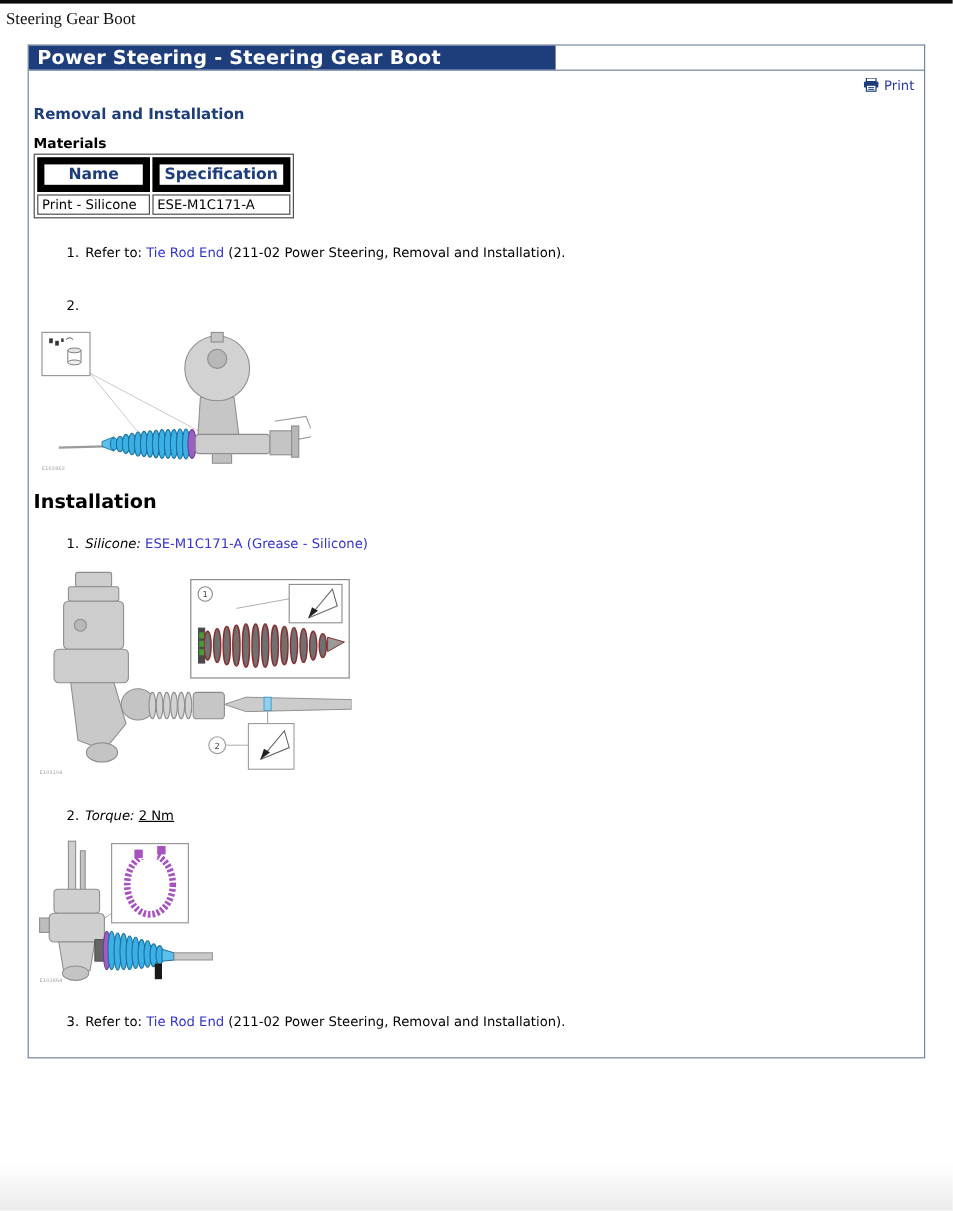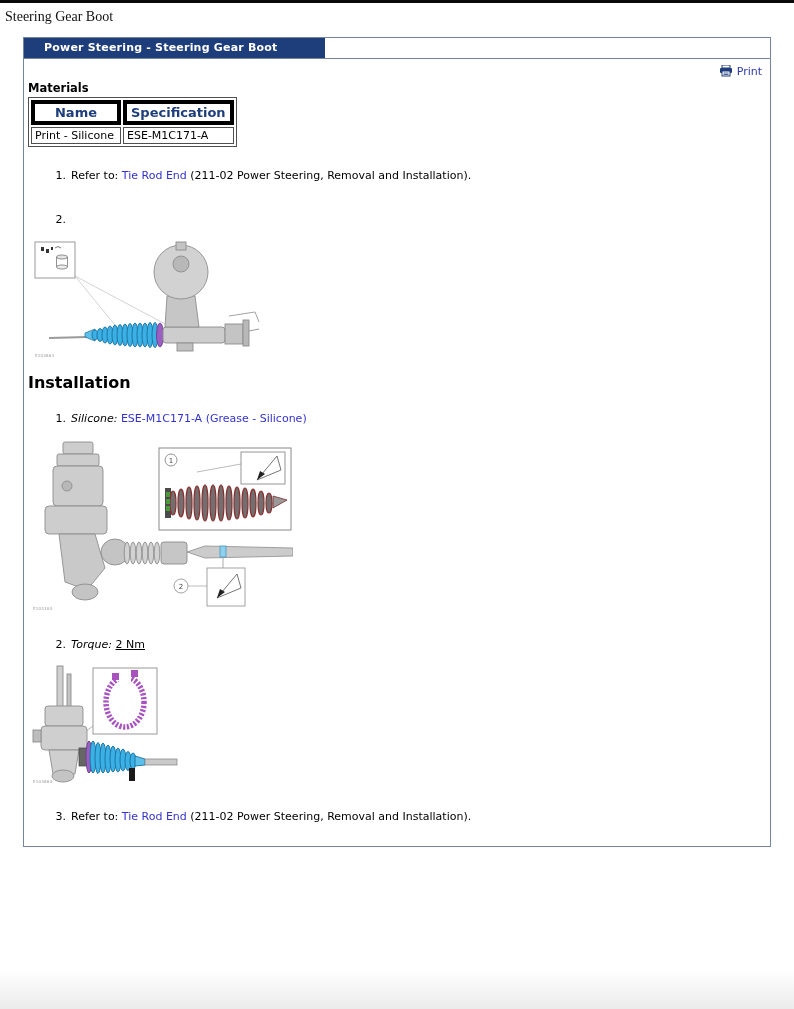--- a/index.html
+++ b/index.html
@@ -11,37 +11,37 @@
   .page-title{
     font-family:"Liberation Serif",serif;font-size:14px;color:#111;
     margin:6px 0 0 5px;
   }
   .container{
     margin:12px 0 0 23px;width:748px;box-sizing:border-box;
     border:1px solid #74869f;background:#fff;padding-bottom:22px;
   }
   .header-row{height:20px;border-bottom:1px solid #74869f;}
   .header-bar{
-    width:301px;height:20px;background:#1e3d7b;color:#fff;
-    font-weight:bold;font-size:11px;line-height:20px;padding-left:20px;
+    width:439px;height:20px;background:#1e3d7b;color:#fff;
+    font-weight:bold;font-size:16px;line-height:20px;padding-left:7px;
     box-sizing:border-box;letter-spacing:.2px;white-space:nowrap;
   }
   .print-row{text-align:right;padding:3px 8px 1px 0;height:16px;}
   .print-link{
     display:inline-flex;align-items:flex-start;gap:4px;cursor:pointer;
     color:#2b3aa8;font-size:11px;text-decoration:none;
   }
   .subtitle{color:#1e3d7b;font-weight:bold;font-size:12.5px;margin:8px 0 10px 4px;}
   .materials-heading{font-weight:bold;font-size:11.5px;margin:2px 0 2px 4px;color:#000;}
   table.materials{
     margin-left:4px;border:1px solid #4f4f4f;border-spacing:2px;
     background:#fff;border-collapse:separate;
   }
   table.materials th{
-    color:#1e3d7b;font-weight:bold;font-size:13px;border:4px solid #000000;
+    color:#1e3d7b;font-weight:bold;font-size:13px;border:6px solid #000000;
     padding:1px 4px;text-align:center;font-family:"DejaVu Sans",sans-serif;
   }
   table.materials th.col-name{width:74px;}
   table.materials th.col-spec{width:84px;}
   table.materials td{font-size:11px;border:1px solid #4f4f4f;padding:1px 3px;white-space:nowrap;}
   h2.section-heading{font-size:16px;font-weight:bold;margin:12px 0 0 4px;color:#000;line-height:19px;}
   .step{display:flex;font-size:11px;line-height:14px;margin-left:24px;}
   .step .num{width:18px;text-align:right;margin-right:5px;flex:none;}
   .step a{color:#3333cc;text-decoration:none;cursor:pointer;}
   .it{font-style:italic;}
@@ -84,20 +84,21 @@
           <rect x="1" y="3" width="12" height="5" rx="1" fill="#1e3d7b"></rect>
           <rect x="3" y="6" width="8" height="5" fill="#fff" stroke="#1e3d7b" stroke-width="1"></rect>
           <line x1="4.5" y1="8" x2="9.5" y2="8" stroke="#1e3d7b" stroke-width="0.8"></line>
           <line x1="4.5" y1="9.5" x2="9.5" y2="9.5" stroke="#1e3d7b" stroke-width="0.8"></line>
         </svg>
       </span>
       <span>Print</span>
     </a>
   </div>
 
+  <div class="subtitle">Removal and Installation</div>
 
   <div class="materials-heading">Materials</div>
 
   <table class="materials">
     <tbody>
         <tr>
       <th class="col-name">Name</th>
       <th class="col-spec">Specification</th>
     </tr>
     <tr>

